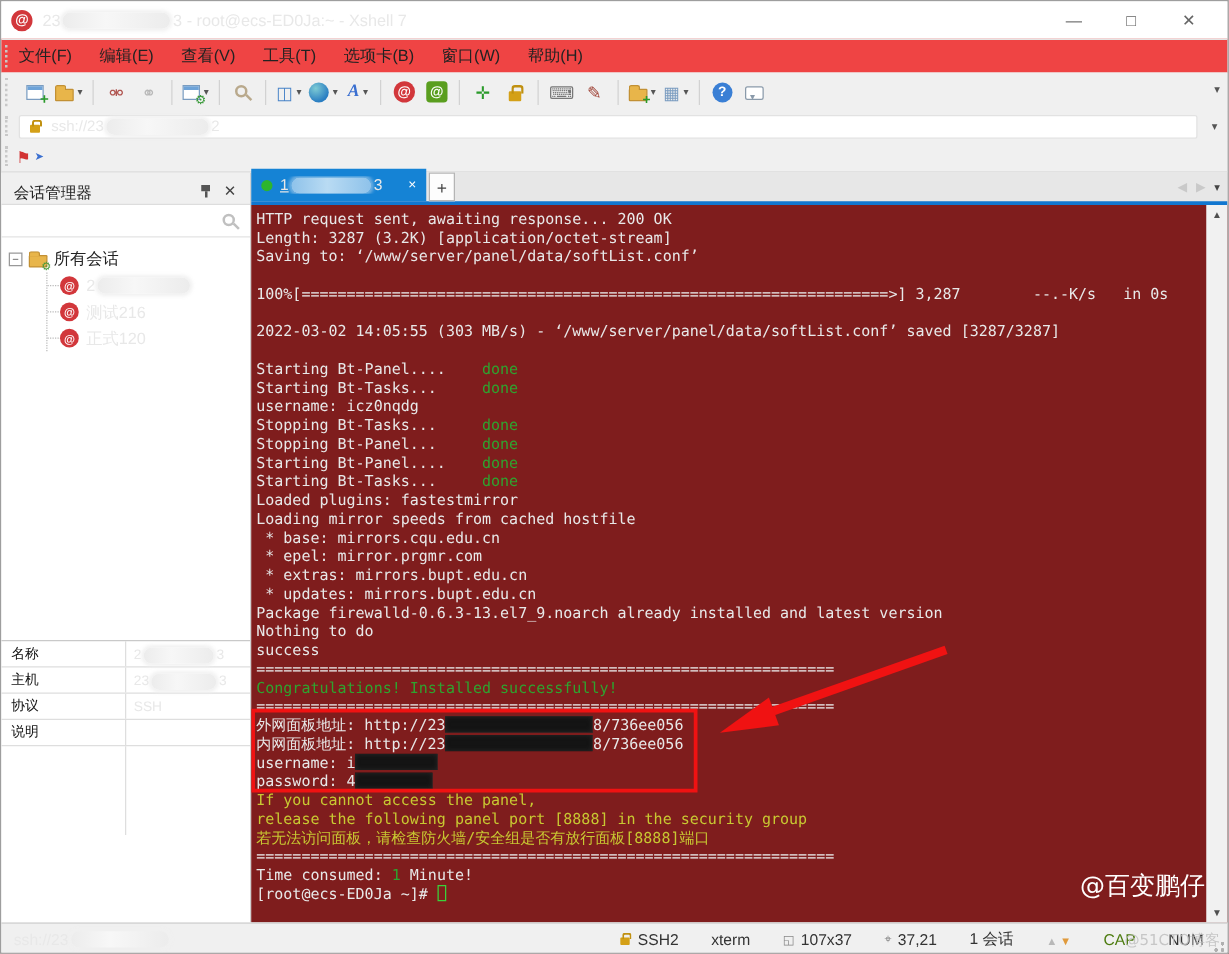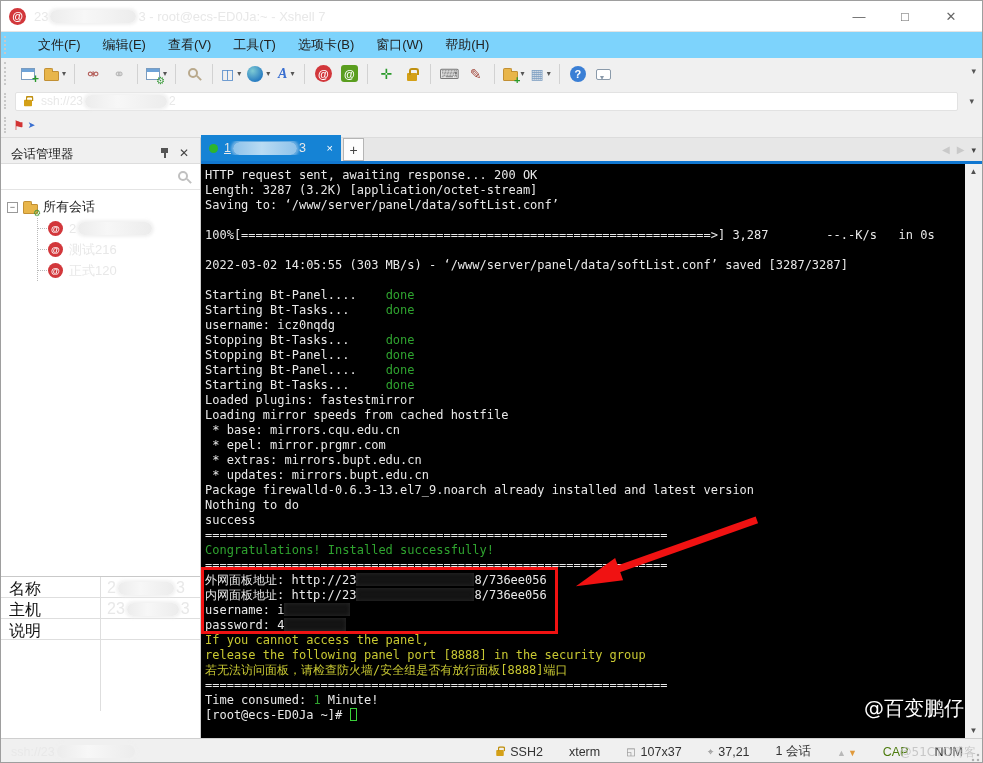--- a/index.html
+++ b/index.html
@@ -4,21 +4,21 @@
 <style>
   *{box-sizing:border-box;margin:0;padding:0}
   body{font-family:"Liberation Sans",sans-serif;background:#888}
   #win{position:relative;width:983px;height:763px;background:#f0f0f0;border:1px solid #9e9e9e;overflow:hidden}
   
   .titlebar{height:30px;background:#fff;display:flex;align-items:center;padding:0 8px;position:relative}
   .title-text{font-size:13px;color:#444;margin-left:8px;display:flex;align-items:center;flex:1;white-space:pre}
   .win-controls{display:flex;align-items:center;gap:0}
   .win-btn{width:46px;height:28px;display:flex;align-items:center;justify-content:center;color:#666;font-size:13px;cursor:default}
   
-  .menubar{height:27px;background:#7dd3fc;display:flex;align-items:center;padding-left:26px;border-top:1px solid #e4e4e4;position:relative}
+  .menubar{height:27px;background:#ef4444;display:flex;align-items:center;padding-left:3px;border-top:1px solid #e4e4e4;position:relative}
   .menu-item{font-size:13px;color:#222;padding:4px 11px}
   
   .toolbar{height:31px;background:#f0f0f0;display:flex;align-items:center;padding-left:14px;position:relative}
   .tbtn{height:26px;min-width:26px;display:flex;align-items:center;justify-content:center;padding:0 3px;position:relative}
   .tsep{width:1px;height:20px;background:#d2d2d2;margin:0 5px}
   .dd{font-size:8px;color:#555;margin-left:3px}
   .toolbar-overflow{position:absolute;right:6px;top:8px;font-size:9px;color:#555}
   .grip::before{content:"";position:absolute;left:3px;top:4px;bottom:4px;border-left:2px dotted #c8c8c8}
   
   .ic-win{width:14px;height:12px;border:1px solid #7a9cc0;background:#fff;display:inline-block;position:relative}
@@ -64,38 +64,38 @@
   .sb-search .ic-mag::after{background:#c0c0c0}
   .tree{flex:1;padding:6px 0 0 6px;font-size:13px;color:#222;overflow:hidden}
   .tree-root{display:flex;align-items:center;gap:5px;height:22px}
   .expander{width:11px;height:11px;border:1px solid #999;background:#fff;color:#555;font-size:9px;line-height:9px;text-align:center}
   .tree-children{margin-left:30px;border-left:1px dotted #bbb;padding-left:0}
   .tree-item{display:flex;align-items:center;gap:6px;height:21px;position:relative;padding-left:10px}
   .tree-item::before{content:"";position:absolute;left:0;top:10px;width:9px;border-top:1px dotted #bbb}
   .tree-item .ic-swirl{width:15px;height:15px;font-size:9px}
   .tree-label{white-space:pre;display:flex;align-items:center}
   
-  .props{height:162px;border-top:1px solid #c9c9c9;font-size:16px;color:#111}
+  .props{height:226px;border-top:1px solid #c9c9c9;font-size:11px;color:#111}
   .prow{display:flex;height:21px;border-bottom:1px solid #dedede}
   .plabel{width:100px;border-right:1px solid #dedede;padding:2px 0 0 8px}
   .pvalue{flex:1;padding:2px 0 0 6px;display:flex;align-items:center;white-space:pre}
   .pfill{display:flex;height:71px}
   .pfill .plabel{border-right:1px solid #dedede}
   
   .content{flex:1;display:flex;flex-direction:column;position:relative}
   .tabbar{height:26px;background:#e7e7e7;border-bottom:3px solid #1177d0;display:flex;align-items:flex-end;position:relative}
   .tab-active{width:140px;height:26px;background:#1583d5;color:#fff;display:flex;align-items:center;padding:0 8px;font-size:12.5px;gap:6px}
   .tab-dot{width:9px;height:9px;border-radius:50%;background:#2db52d;flex:none}
   .tab-label{flex:1;display:flex;align-items:center;white-space:pre;overflow:hidden}
   .tab-close{color:#fff;font-size:11px;flex:none}
   .tab-new{width:21px;height:23px;background:#fdfdfd;border:1px solid #b5b5b5;color:#444;display:flex;align-items:center;justify-content:center;font-size:14px;margin:0 0 0 2px}
   .tab-nav{position:absolute;right:6px;top:6px;display:flex;align-items:center;gap:7px;color:#c9c9c9;font-size:10px}
   .tab-nav .t-dd{color:#444;font-size:9px}
   
-  .terminal{flex:1;background:#000000;position:relative;overflow:hidden}
+  .terminal{flex:1;background:#7f1d1d;position:relative;overflow:hidden}
   .term-lines{position:absolute;left:4px;top:4px;right:21px;font-family:"DejaVu Sans Mono",monospace;font-size:12px;line-height:15px;white-space:pre}
   .term-line{height:15px}
   .c-w{color:#e8e8e8}
   .c-g{color:#2fa32f}
   .c-y{color:#c8c832}
   .u{text-decoration:underline}
   .censor{display:inline-block;height:13px;background:#141414;box-shadow:inset 0 0 4px #2a2a2a;vertical-align:-2px}
   .cursor{display:inline-block;width:7px;height:13px;border:1px solid #3ad13a;vertical-align:-2px}
   .redbox{position:absolute;left:0px;top:403px;width:357px;height:67px;border:3px solid #f01212;z-index:5}
   .arrow-svg{position:absolute;left:0;top:0;width:100%;height:100%;z-index:6;pointer-events:none}
@@ -274,20 +274,24 @@
       <div class="props">
           <div class="prow">
             <div class="plabel">名称</div>
             <div class="pvalue"><span class="c-w">2</span><span class="blur" style="width: 56px;"></span><span class="c-w">3</span></div>
           </div>
           <div class="prow">
             <div class="plabel">主机</div>
             <div class="pvalue"><span class="c-w">23</span><span class="blur" style="width: 52px;"></span><span class="c-w">3</span></div>
           </div>
           <div class="prow">
+            <div class="plabel">协议</div>
+            <div class="pvalue"><span class="c-w">SSH</span></div>
+          </div>
+          <div class="prow">
             <div class="plabel">说明</div>
             <div class="pvalue"></div>
           </div>
           <div class="pfill">
             <div class="plabel"></div>
           </div>
         </div>
     </div>
 
     <div class="content">

